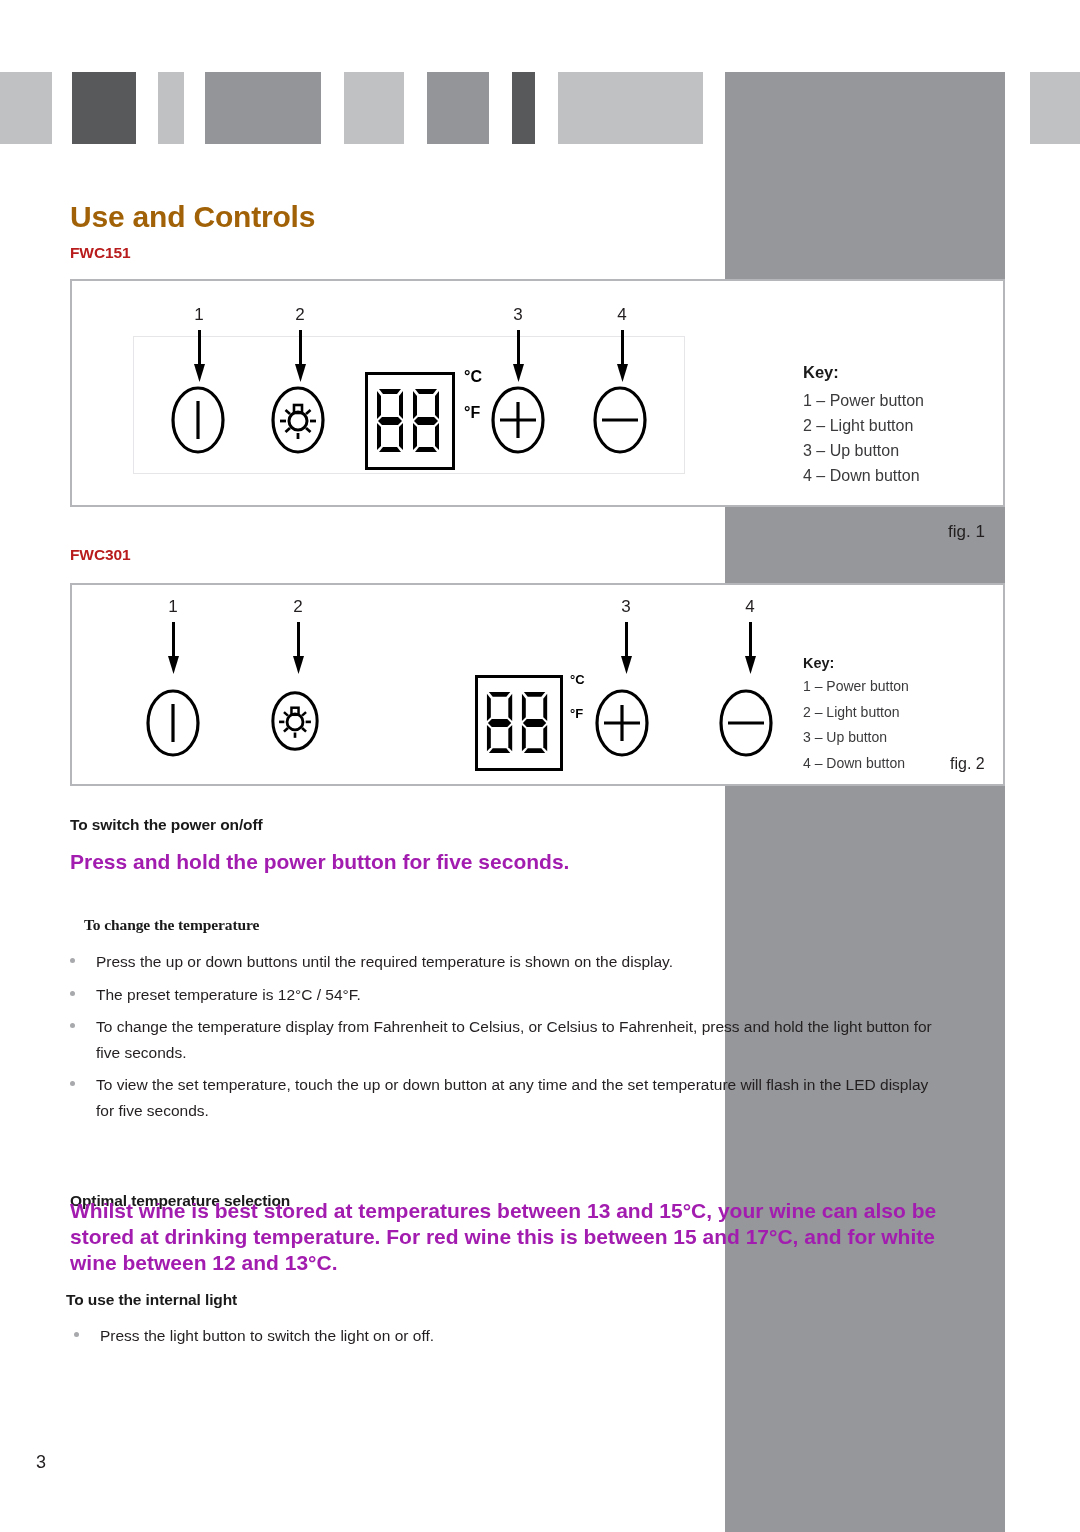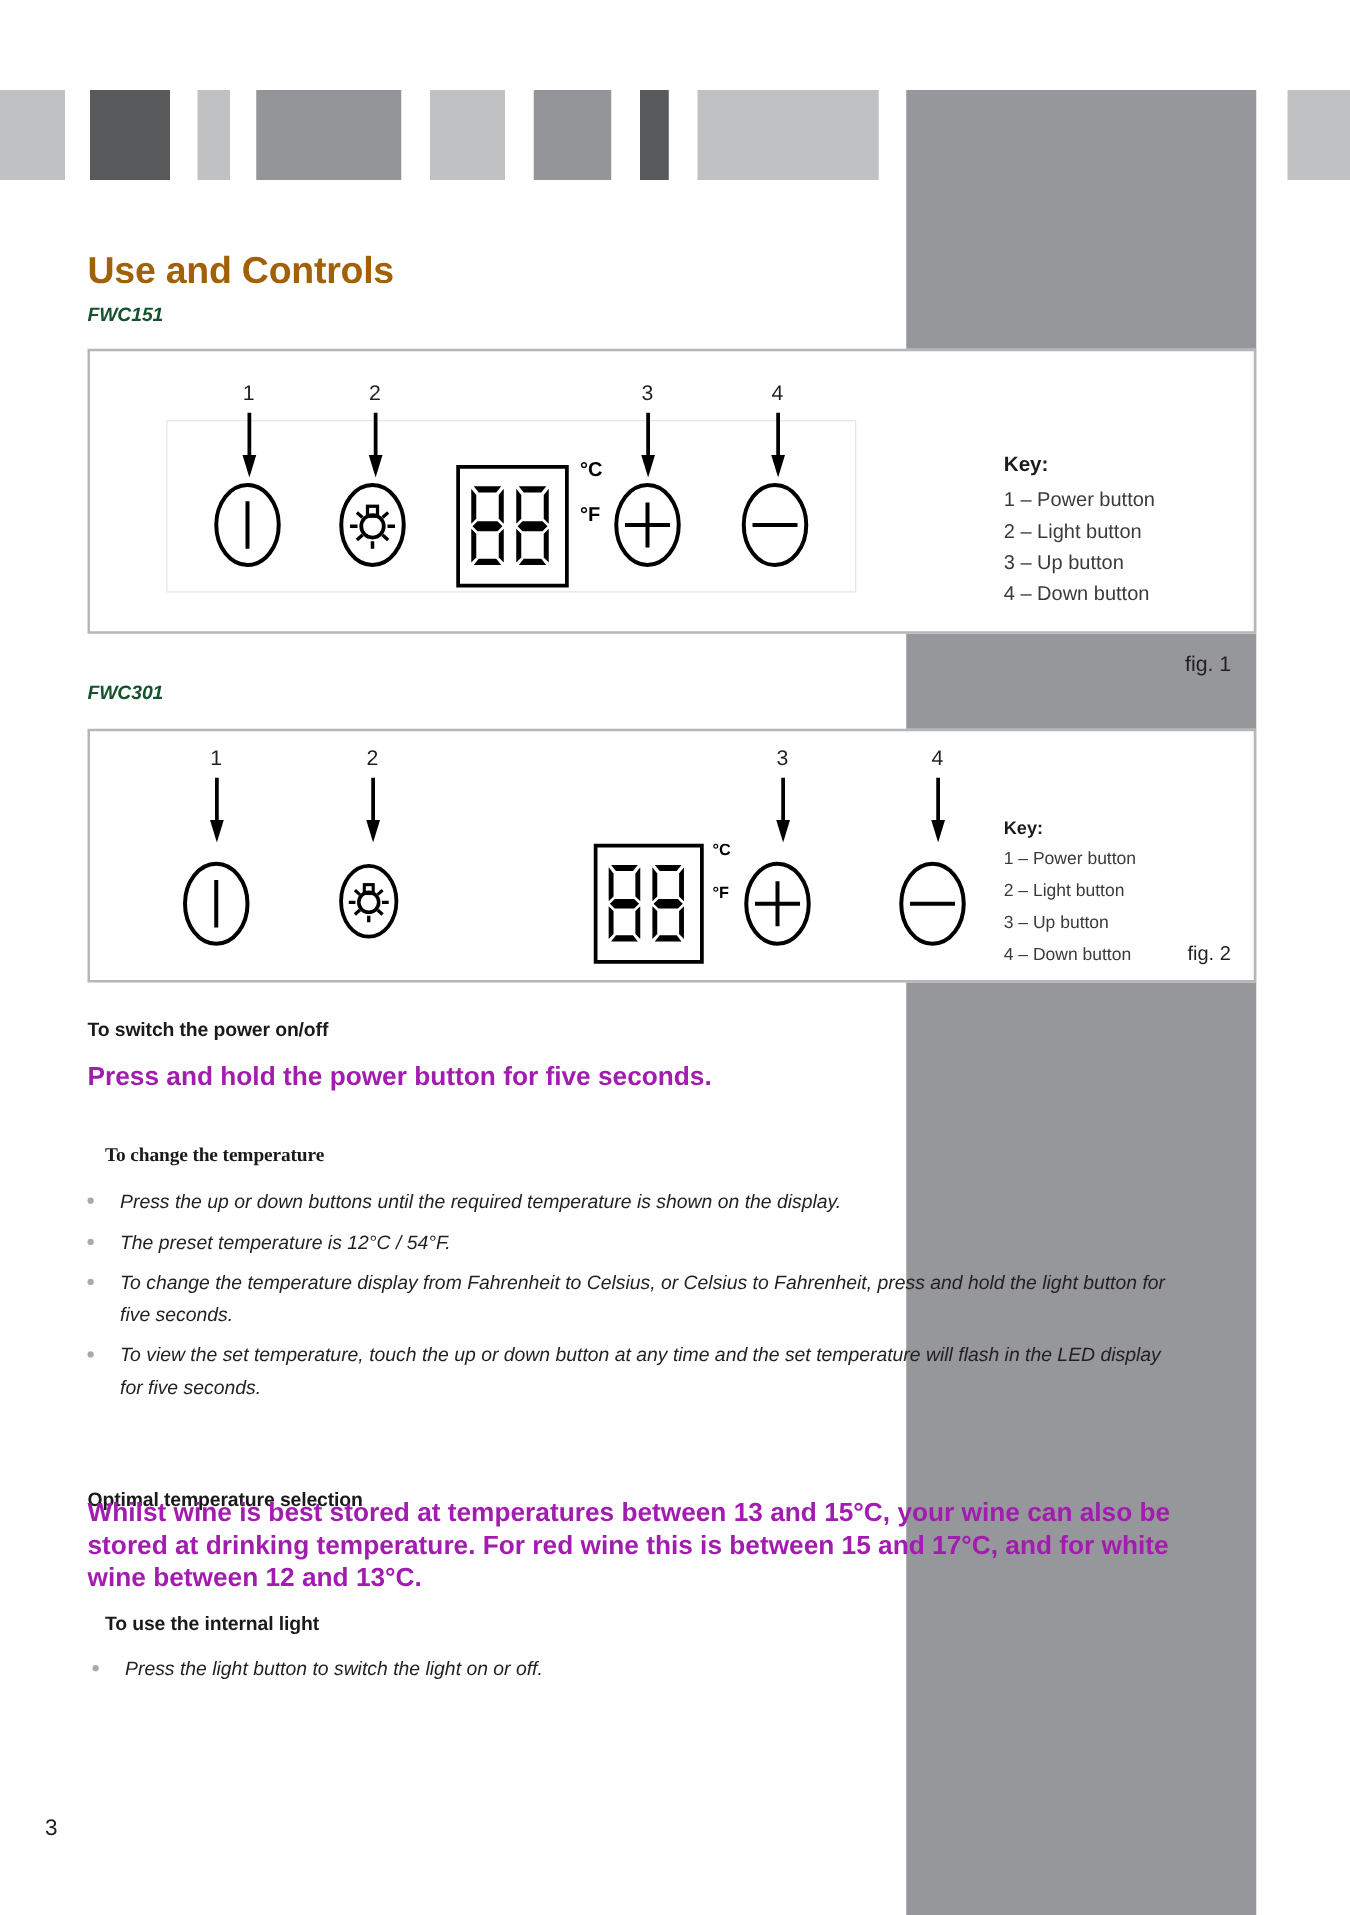--- a/index.html
+++ b/index.html
@@ -41,23 +41,22 @@
     font-size: 30px;
     font-weight: bold;
     color: #a16207;
     letter-spacing: -0.2px;
   }
 
   .model-label {
     position: absolute;
     font-size: 15.5px;
     font-weight: bold;
-    color: #14532d;
+    color: #b91c1c;
     letter-spacing: -0.1px;
-    font-style: italic;
   }
   #model-fwc151 { left: 70px; top: 244px; }
   #model-fwc301 { left: 70px; top: 546px; }
 
   
   .figure-box {
     position: absolute;
     background: #ffffff;
     border: 2px solid #b5b6b9;
     box-sizing: border-box;
@@ -145,21 +144,20 @@
     font-size: 21px;
     color: #a21caf;
     line-height: 26px;
     font-weight: bold;
   }
   .bullet-item {
     position: absolute;
     font-size: 15.5px;
     color: #231f20;
     line-height: 26px;
-    font-style: italic;
   }
   .bullet-item .dot {
     position: absolute;
     left: 0;
     top: 9px;
     width: 5px;
     height: 5px;
     border-radius: 50%;
     background: #a8a9ac;
   }
@@ -393,19 +391,19 @@
   <span class="btxt">To change the temperature display from Fahrenheit to Celsius, or Celsius to Fahrenheit, press and hold the light button for five seconds.</span>
 </div>
 <div class="bullet-item" style="left:70px;top:1072px;width:870px;">
   <span class="dot"></span>
   <span class="btxt">To view the set temperature, touch the up or down button at any time and the set temperature will flash in the LED display for five seconds.</span>
 </div>
 
 <div class="body-h" style="left:70px;top:1192px;">Optimal temperature selection</div>
 <div class="body-p" style="left:70px;top:1198px;width:872px;">Whilst wine is best stored at temperatures between 13 and 15°C, your wine can also be stored at drinking temperature.  For red wine this is between 15 and 17°C, and for white wine between 12 and 13°C.</div>
 
-<div class="body-h" style="left:84px;top:1291px;">To use the internal light</div>
+<div class="body-h" style="left:66px;top:1291px;">To use the internal light</div>
 <div class="bullet-item" style="left:74px;top:1323px;width:870px;">
   <span class="dot"></span>
   <span class="btxt">Press the light button to switch the light on or off.</span>
 </div>
 
 <div id="page-number">3</div>
 
 </body></html>

